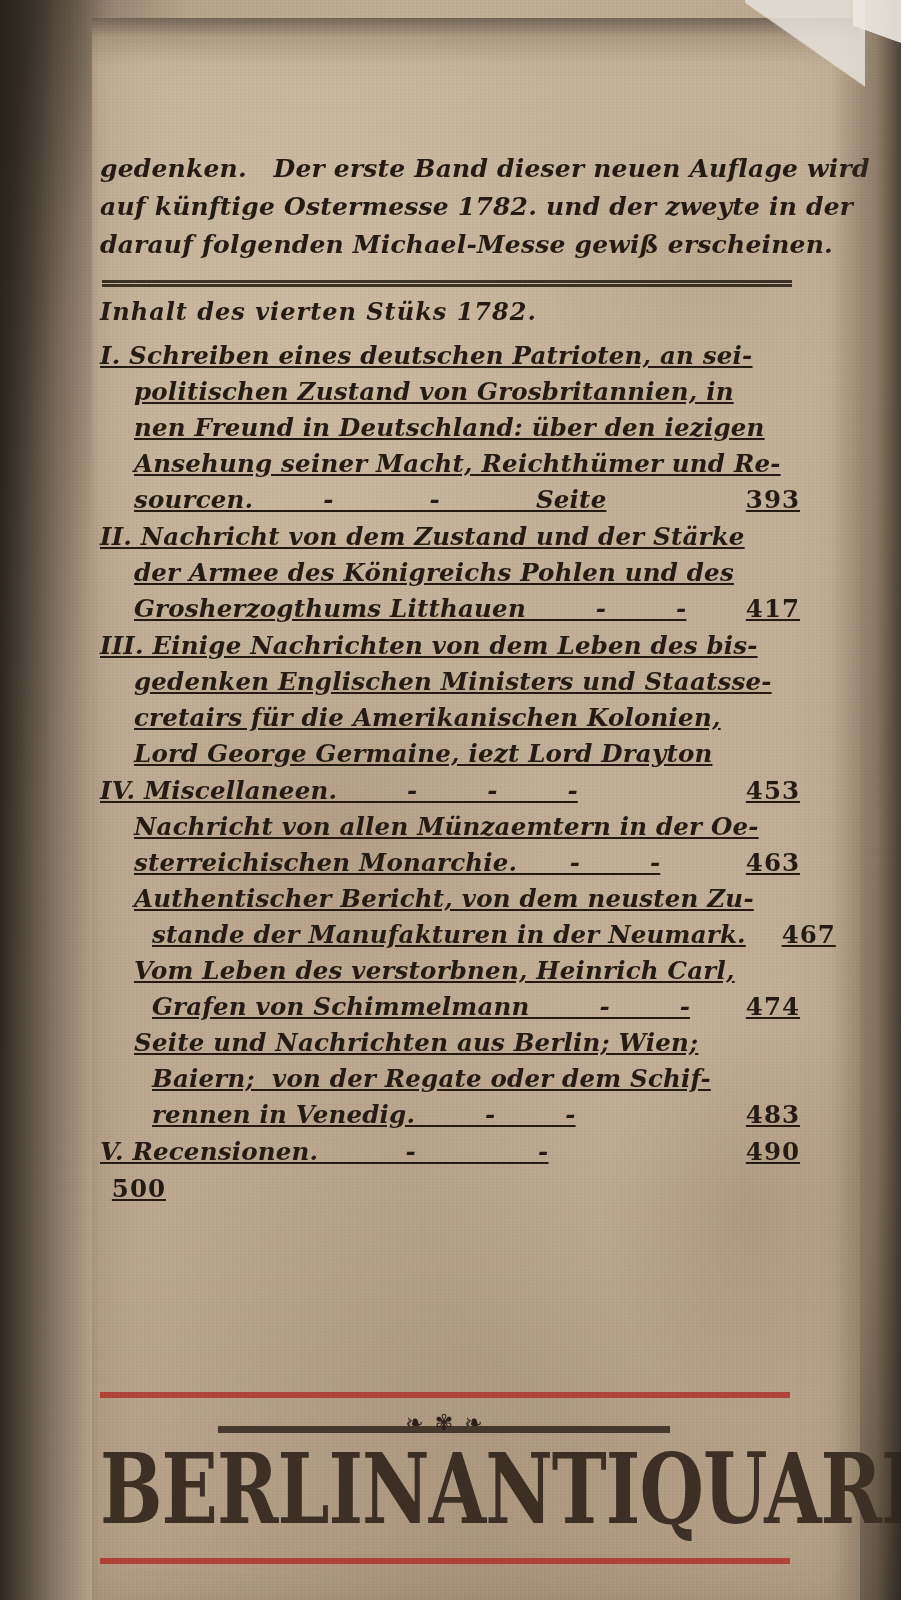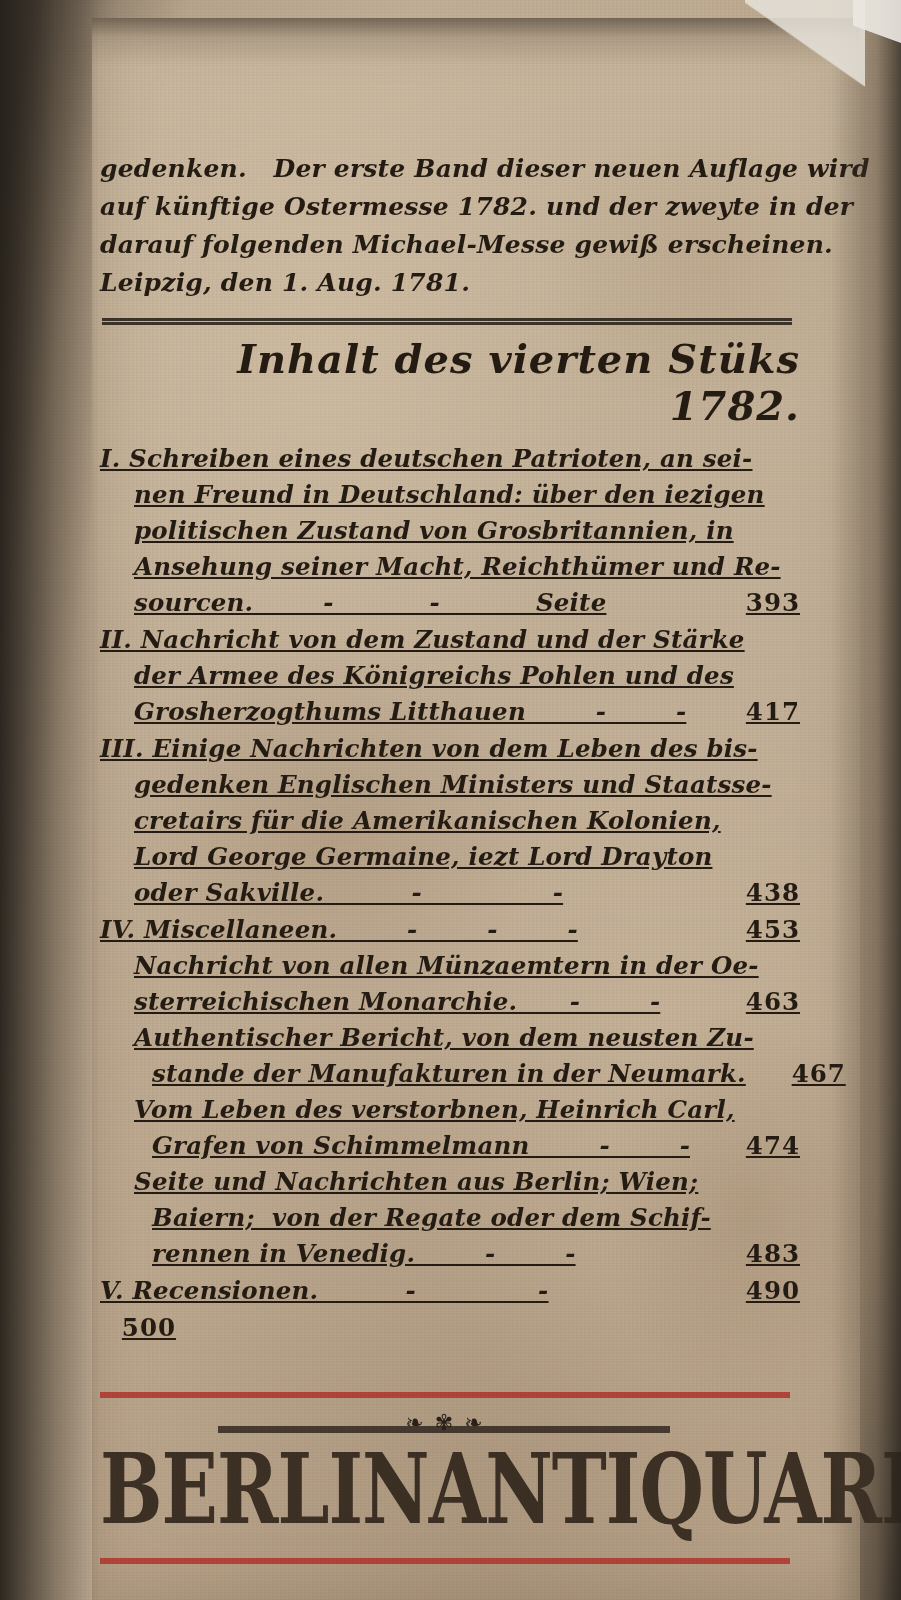--- a/index.html
+++ b/index.html
@@ -122,22 +122,22 @@
   .rule {
     margin: 16px 0 10px 2px;
     width: 690px;
     height: 7px;
     background:
       linear-gradient(180deg, #2a2219 0%, #2a2219 38%, rgba(0,0,0,0) 39%, rgba(0,0,0,0) 58%, #2a2219 59%, #2a2219 100%);
     opacity: 0.88;
   }
 
   .toc-title {
-    font-size: 40px;
-    text-align: right;
+    font-size: 24px;
+    text-align: left;
     margin: 4px 0 12px 0;
     letter-spacing: 1px;
   }
 
   .toc {
     font-size: 24.5px;
     line-height: 36px;
   }
   .entry { margin-bottom: 1px; }
   .row {
@@ -148,21 +148,21 @@
     text-decoration: underline;
   }
   .row .txt { display: inline-block; }
   .row .pg {
     font-family: "DejaVu Serif", serif;
     font-weight: 700;
     font-style: normal;
     letter-spacing: 1px;
     min-width: 62px;
     text-align: right;
-    margin-left: 14px;
+    margin-left: 4px;
   }
   .ind0 { padding-left: 0px; }
   .ind1 { padding-left: 34px; }
   .ind2 { padding-left: 52px; gap: 24px; }
 
   
   .stamp {
     position: absolute;
     left: 100px;
     top: 1388px;
@@ -227,49 +227,47 @@
   <div class="stain-a"></div>
   <div class="stain-b"></div>
   <div class="stain-c"></div>
 
   <div class="content">
 
     <div class="para fraktur">
       <span class="ln">gedenken.   Der erste Band dieser neuen Auflage wird</span>
       <span class="ln">auf künftige Ostermesse 1782. und der zweyte in der</span>
       <span class="ln">darauf folgenden Michael-Messe gewiß erscheinen.</span>
-      <span class="ln">Leipzig, den 1. Aug. 1781.</span>
     </div>
 
     <div class="rule"></div>
 
     <div class="toc-title fraktur">Inhalt des vierten Stüks 1782.</div>
 
     <div class="toc fraktur">
 
       <div class="entry">
         <div class="row ind0"><span class="txt">I. Schreiben eines deutschen Patrioten, an sei-</span><span class="pg"></span></div>
+        <div class="row ind1"><span class="txt">politischen Zustand von Grosbritannien, in</span><span class="pg"></span></div>
         <div class="row ind1"><span class="txt">nen Freund in Deutschland: über den iezigen</span><span class="pg"></span></div>
-        <div class="row ind1"><span class="txt">politischen Zustand von Grosbritannien, in</span><span class="pg"></span></div>
         <div class="row ind1"><span class="txt">Ansehung seiner Macht, Reichthümer und Re-</span><span class="pg"></span></div>
         <div class="row ind1"><span class="txt">sourcen.        -           -           Seite</span><span class="pg">393</span></div>
       </div>
 
       <div class="entry">
         <div class="row ind0"><span class="txt">II. Nachricht von dem Zustand und der Stärke</span><span class="pg"></span></div>
         <div class="row ind1"><span class="txt">der Armee des Königreichs Pohlen und des</span><span class="pg"></span></div>
         <div class="row ind1"><span class="txt">Grosherzogthums Litthauen        -        -</span><span class="pg">417</span></div>
       </div>
 
       <div class="entry">
         <div class="row ind0"><span class="txt">III. Einige Nachrichten von dem Leben des bis-</span><span class="pg"></span></div>
         <div class="row ind1"><span class="txt">gedenken Englischen Ministers und Staatsse-</span><span class="pg"></span></div>
         <div class="row ind1"><span class="txt">cretairs für die Amerikanischen Kolonien,</span><span class="pg"></span></div>
         <div class="row ind1"><span class="txt">Lord George Germaine, iezt Lord Drayton</span><span class="pg"></span></div>
-        <div class="row ind1"><span class="txt">oder Sakville.          -               -</span><span class="pg">438</span></div>
       </div>
 
       <div class="entry">
         <div class="row ind0"><span class="txt">IV. Miscellaneen.        -        -        -</span><span class="pg">453</span></div>
         <div class="row ind1"><span class="txt">Nachricht von allen Münzaemtern in der Oe-</span><span class="pg"></span></div>
         <div class="row ind1"><span class="txt">sterreichischen Monarchie.      -        -</span><span class="pg">463</span></div>
         <div class="row ind1"><span class="txt">Authentischer Bericht, von dem neusten Zu-</span><span class="pg"></span></div>
         <div class="row ind2"><span class="txt">stande der Manufakturen in der Neumark.</span><span class="pg">467</span></div>
         <div class="row ind1"><span class="txt">Vom Leben des verstorbnen, Heinrich Carl,</span><span class="pg"></span></div>
         <div class="row ind2"><span class="txt">Grafen von Schimmelmann        -        -</span><span class="pg">474</span></div>

